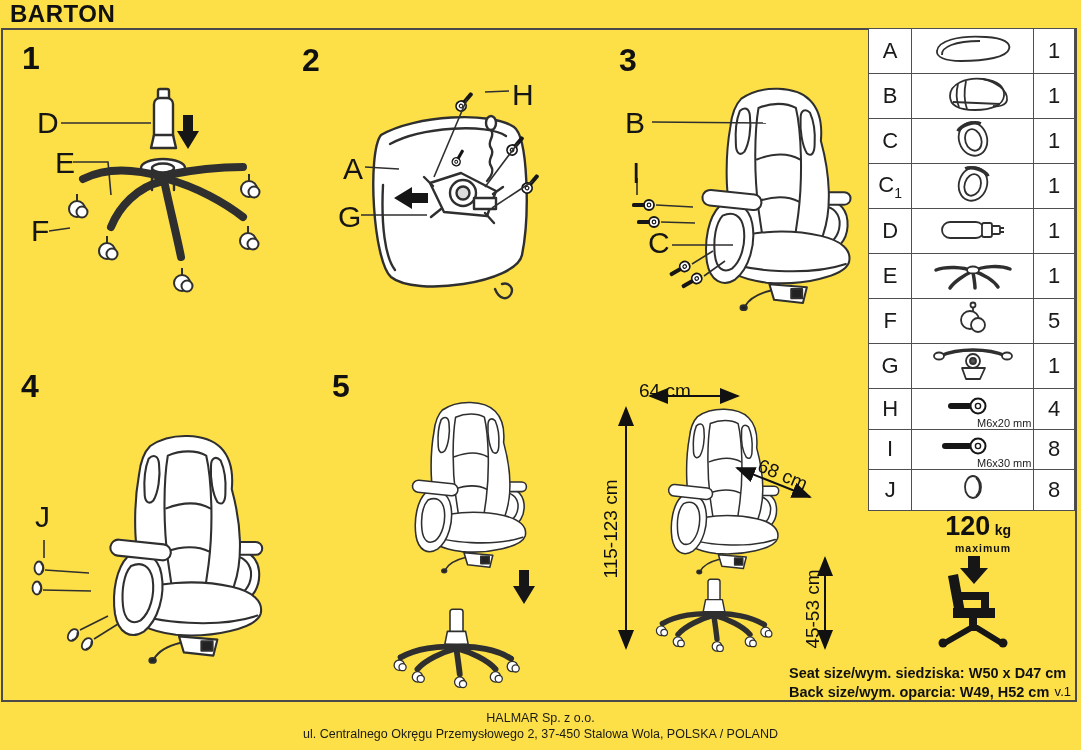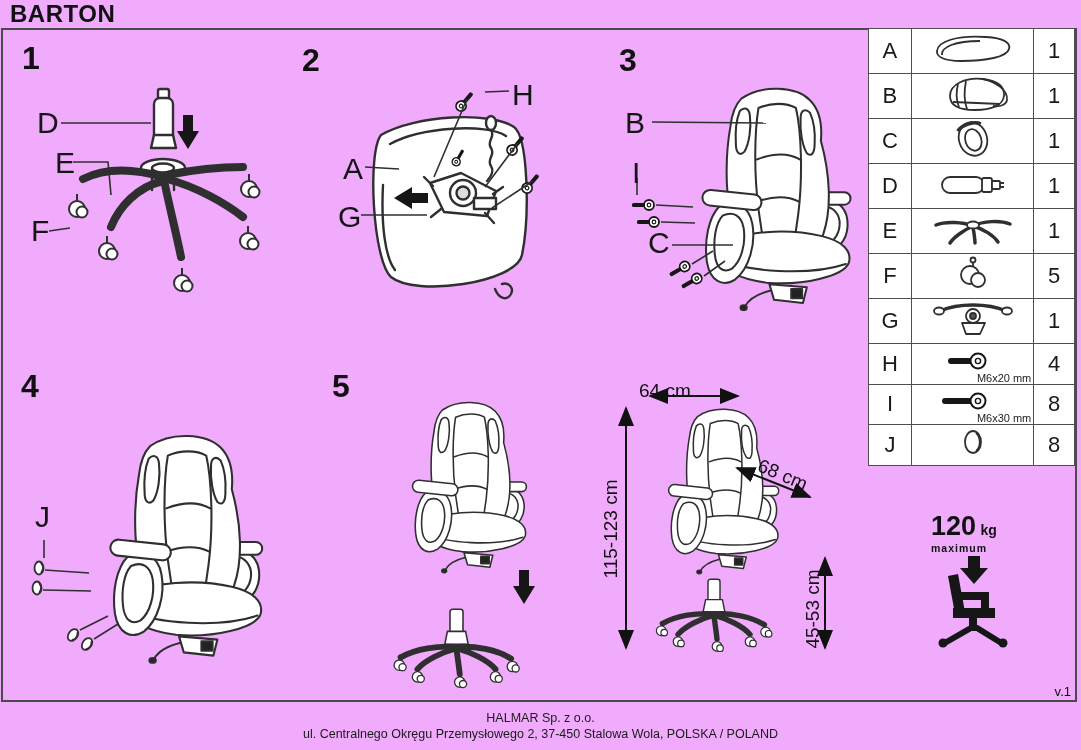--- a/index.html
+++ b/index.html
@@ -1,37 +1,37 @@
 <!DOCTYPE html>
 <html><head>
 <meta charset="utf-8">
 <style>
   html,body{margin:0;padding:0;background:#fff;}
-  #page{position:relative;width:1081px;height:750px;background:#f0abfc;overflow:hidden;
+  #page{position:relative;width:1081px;height:750px;background:#fde047;overflow:hidden;
         font-family:"Liberation Sans",sans-serif;color:#111;}
   #doc-title{position:absolute;left:10px;top:0px;font-size:24px;font-weight:bold;letter-spacing:.5px;}
   #main-box{position:absolute;left:1px;top:28px;width:1072px;height:670px;border:2px solid #4a4a4a;}
   .step-num{position:absolute;font-size:32px;font-weight:bold;line-height:1;}
   .part-label{position:absolute;font-size:30px;line-height:1;color:#151515;}
   .step-svg{position:absolute;}
   
   #parts-table{position:absolute;left:865px;top:-2px;border-collapse:collapse;}
   #parts-table td{border:1.6px solid #4f4f4f;padding:0;height:39.5px;text-align:center;
                   font-size:22px;color:#1a1a1a;background:#fff;}
   #parts-table td.c-letter{width:44px;}
   #parts-table td.c-icon{width:124px;position:relative;}
   #parts-table td.c-qty{width:42px;}
   .icon-note{position:absolute;right:2px;bottom:0px;font-size:11px;color:#222;}
   .sub1{font-size:14px;vertical-align:-6px;}
   
   .dim-label{position:absolute;font-size:19px;white-space:nowrap;color:#111;}
   .rot-ccw{transform:rotate(-90deg);transform-origin:center center;}
   .rot-diag{transform:rotate(23deg);transform-origin:center center;}
   
-  #weight-badge{position:absolute;left:928px;top:483px;width:80px;text-align:left;}
+  #weight-badge{position:absolute;left:928px;top:483px;width:80px;text-align:right;}
   #weight-line{font-weight:bold;line-height:1;}
   #weight-value{font-size:27px;}
   #weight-unit{font-size:14px;}
   #weight-max{font-size:10.5px;font-weight:bold;letter-spacing:1px;line-height:1;margin-top:3px;}
   
   #size-note{position:absolute;left:786px;top:634px;width:280px;font-size:14.5px;font-weight:bold;line-height:18.5px;}
   #version-tag{position:absolute;right:4px;bottom:1px;font-size:13px;font-weight:normal;}
   
   #footer{position:absolute;left:0;top:703px;width:1081px;text-align:center;font-size:12.5px;line-height:15.5px;color:#1a1a1a;margin-top:8px;}
   svg{overflow:visible;}
@@ -258,20 +258,33 @@
             <g fill="#fff" stroke="#2f2f2f" stroke-width="1.8" stroke-linejoin="round" transform="rotate(-18 45 20)">
               <ellipse cx="45" cy="20" rx="14" ry="17"></ellipse>
               <ellipse cx="45" cy="21" rx="8" ry="11"></ellipse>
               <path d="M33,8 C38,3 52,3 57,8" fill="none" stroke-width="3.5"></path>
                 </g>
               </svg>
         </td>
         <td class="c-qty">1</td>
       </tr>
       <tr>
+        <td class="c-letter"><span>C</span><span class="sub1">1</span></td>
+        <td class="c-icon">
+          <svg width="90" height="38" viewBox="0 0 90 38">
+            <g fill="#fff" stroke="#2f2f2f" stroke-width="1.8" stroke-linejoin="round" transform="rotate(18 45 20)">
+              <ellipse cx="45" cy="20" rx="14" ry="17"></ellipse>
+              <ellipse cx="45" cy="21" rx="8" ry="11"></ellipse>
+              <path d="M33,8 C38,3 52,3 57,8" fill="none" stroke-width="3.5"></path>
+                </g>
+              </svg>
+        </td>
+        <td class="c-qty">1</td>
+      </tr>
+      <tr>
         <td class="c-letter">D</td>
         <td class="c-icon">
           <svg width="90" height="38" viewBox="0 0 90 38">
             <g fill="#fff" stroke="#2f2f2f" stroke-width="1.8" stroke-linejoin="round">
               <rect x="14" y="13" width="42" height="16" rx="8"></rect>
               <rect x="54" y="14" width="10" height="14" rx="2"></rect>
               <rect x="64" y="17" width="8" height="8" rx="1"></rect>
               <path d="M72,19 L76,19 M72,23 L76,23" fill="none"></path>
                 </g>
               </svg>
@@ -376,20 +389,24 @@
           <rect x="22" y="52" width="42" height="10"></rect>
           <polygon points="30,36 58,36 58,60 50,60 50,44 30,44"></polygon>
           <rect x="38" y="62" width="8" height="13"></rect>
         </g>
         <path d="M12,88 L40,72 L46,72 L72,88" stroke="#161616" stroke-width="6" fill="none"></path>
         <circle cx="12" cy="87" r="4.5" fill="#161616"></circle>
         <circle cx="72" cy="87" r="4.5" fill="#161616"></circle>
       </svg>
     </div>
 
+    <div id="size-note">
+      <div>Seat size/wym. siedziska: W50 x D47 cm</div>
+      <div>Back size/wym. oparcia: W49, H52 cm</div>
+    </div>
     <div id="version-tag">v.1</div>
   </div>
 
   <div id="footer">
     <div>HALMAR Sp. z o.o.</div>
     <div>ul. Centralnego Okręgu Przemysłowego 2, 37-450 Stalowa Wola, POLSKA / POLAND</div>
   </div>
 </div>
 
 </body></html>

